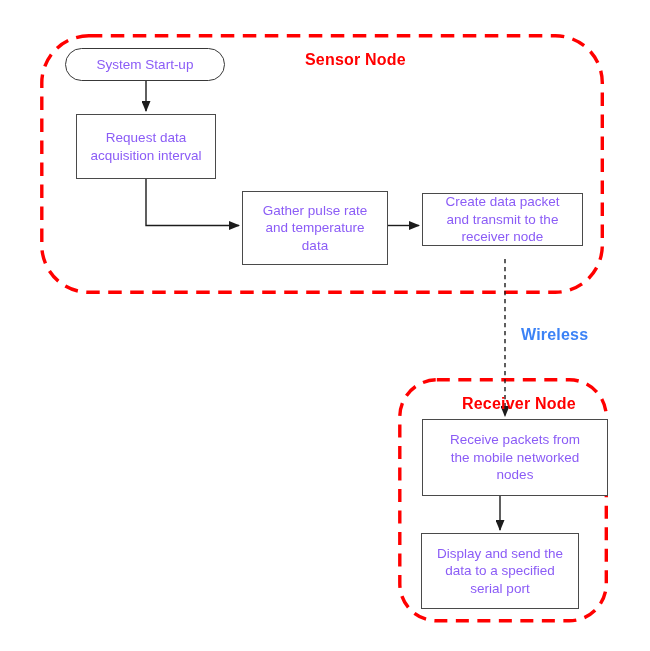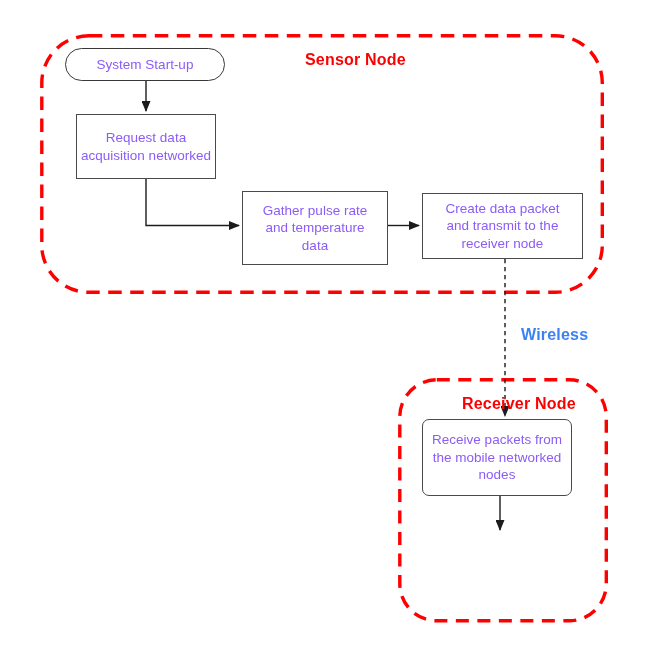--- a/index.html
+++ b/index.html
@@ -43,22 +43,22 @@
     letter-spacing: 0.2px;
     white-space: nowrap;
   }
   .red-label { color: #ff0000; margin-left: 21px; }
   .black-label { color: #3b82f6; }
 
   
   #n-start   { left: 65px;  top: 48px;  width: 160px; height: 33px; }
   #n-request { left: 76px;  top: 114px; width: 140px; height: 65px; }
   #n-gather  { left: 242px; top: 191px; width: 146px; height: 74px; }
-  #n-create  { left: 422px; top: 193px; width: 161px; height: 66px; }
-  #n-receive { left: 422px; top: 419px; width: 150px; height: 77px; border-radius: 7px; }
+  #n-create  { left: 422px; top: 193px; width: 161px; height: 53px; }
+  #n-receive { left: 422px; top: 419px; width: 186px; height: 77px; }
   #n-display { left: 421px; top: 533px; width: 158px; height: 76px; }
 
   #l-sensor   { left: 284px; top: 51px;  }
   #l-wireless { left: 521px; top: 326px; }
   #l-receiver { left: 441px; top: 395px; }
 </style>
 </head>
 <body>
 
 <div class="canvas">
@@ -90,35 +90,40 @@
   <div class="zone-label black-label" id="l-wireless">Wireless</div>
 
   <div class="zone-label red-label" id="l-receiver">Receiver Node</div>
 
   <div class="node oval" id="n-start">
     <span>System Start-up</span>
   </div>
 
   <div class="node" id="n-request">
     <span>Request data
-acquisition networked</span>
+acquisition interval</span>
   </div>
 
   <div class="node" id="n-gather">
     <span>Gather pulse rate
 and temperature
 data</span>
   </div>
 
   <div class="node" id="n-create">
     <span>Create data packet
 and transmit to the
 receiver node</span>
   </div>
 
   <div class="node" id="n-receive">
     <span>Receive packets from
 the mobile networked
 nodes</span>
   </div>
 
+  <div class="node" id="n-display">
+    <span>Display and send the
+data to a specified
+serial port</span>
+  </div>
 
 </div>
 
 </body></html>

